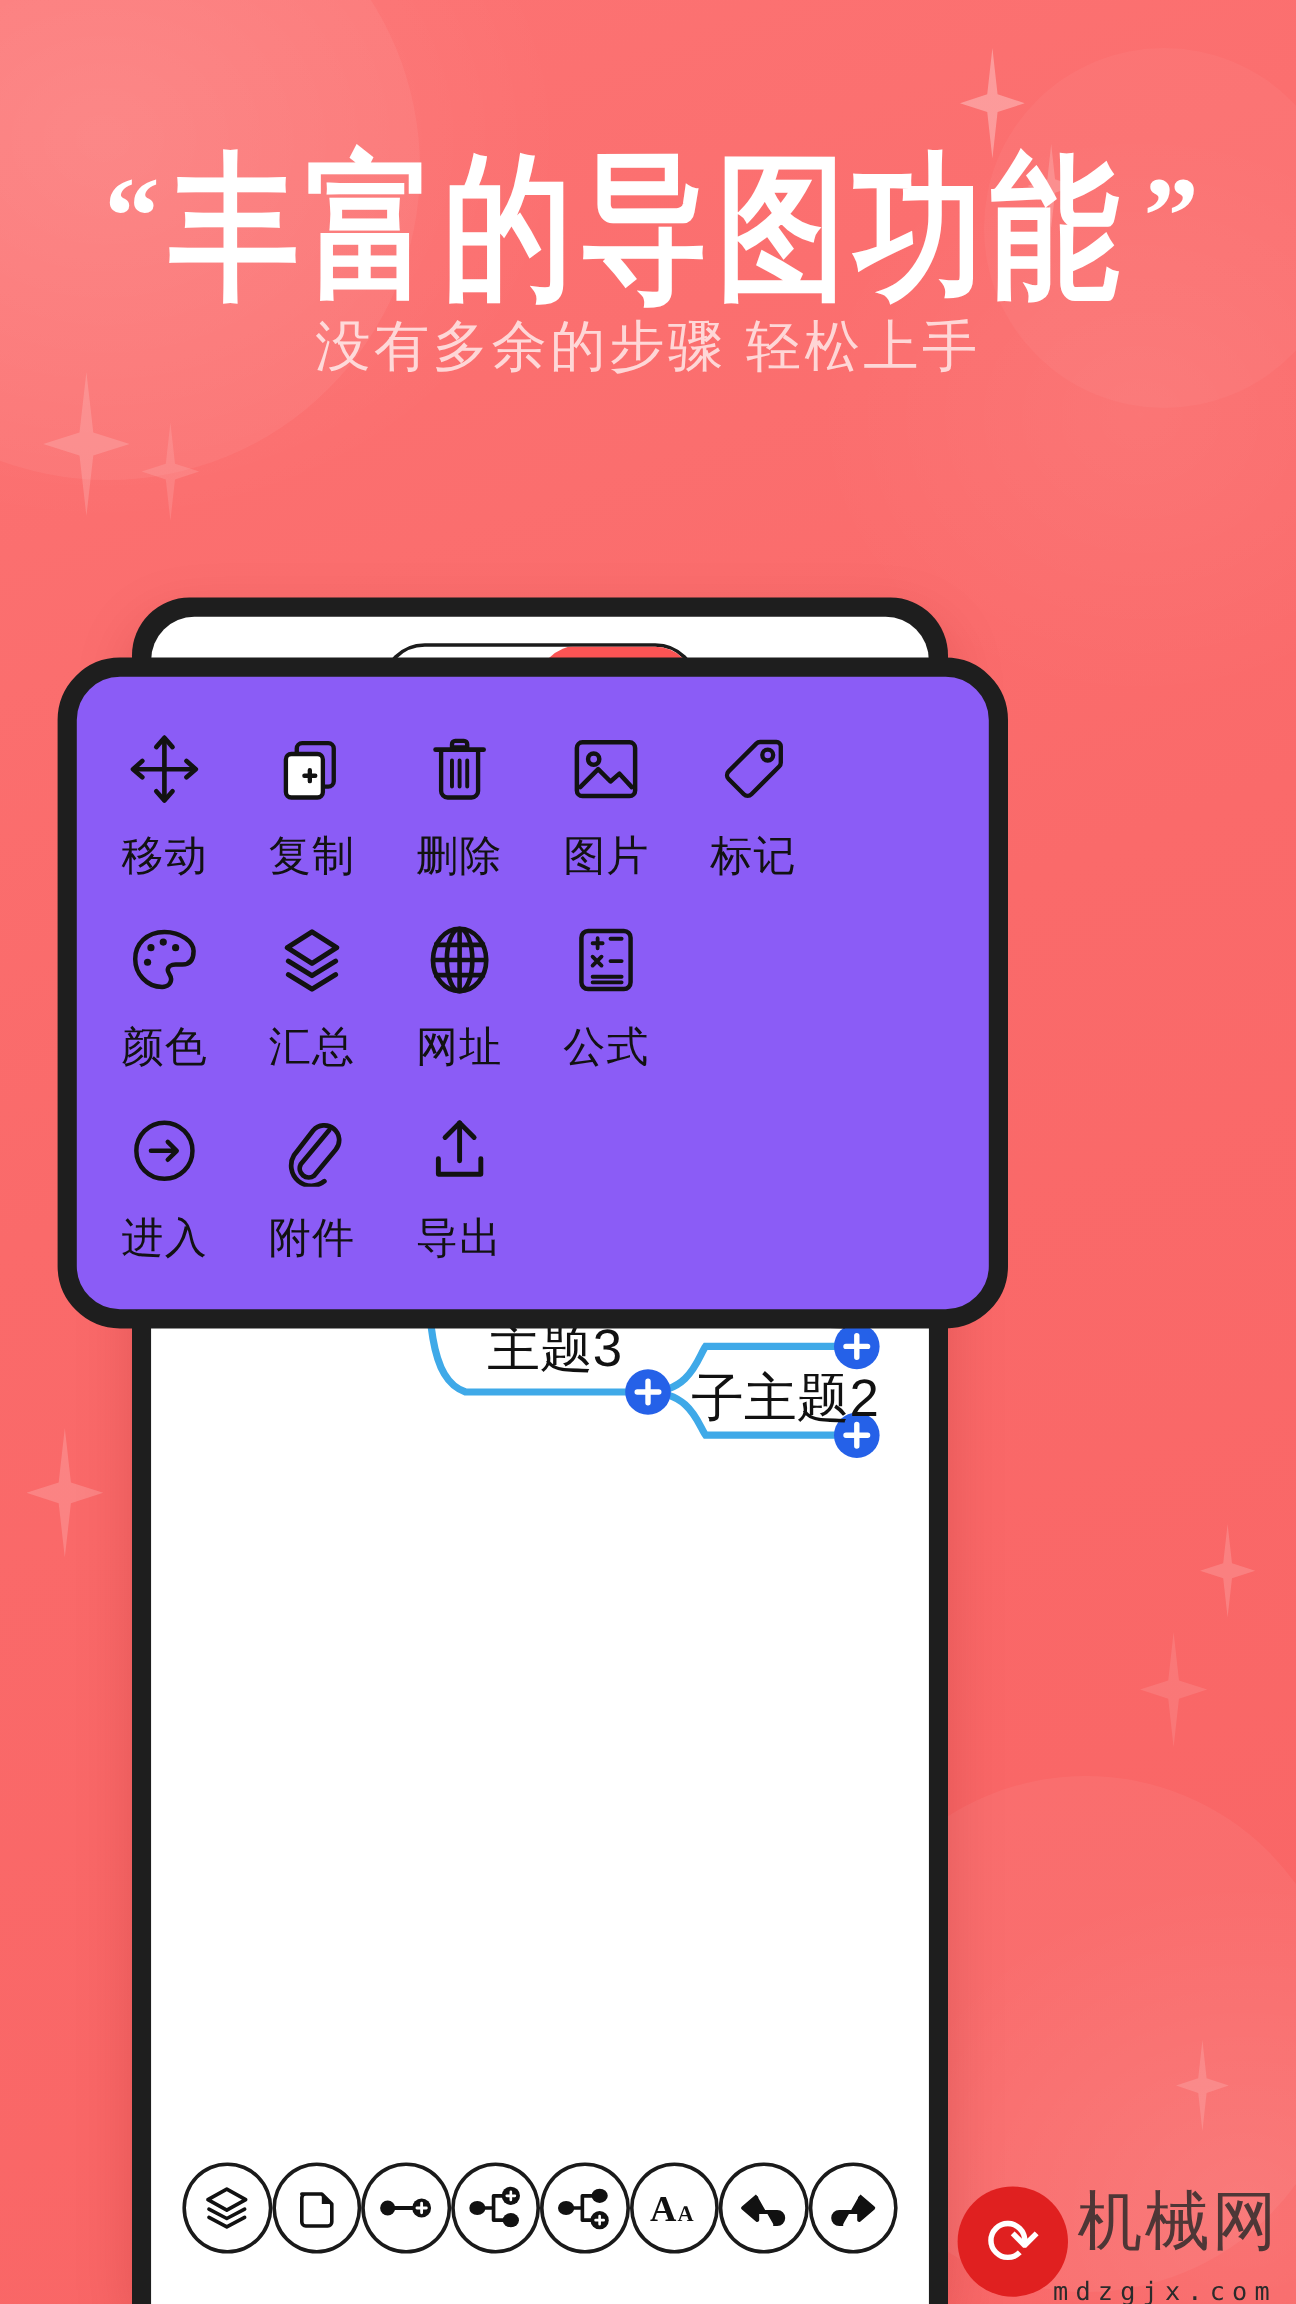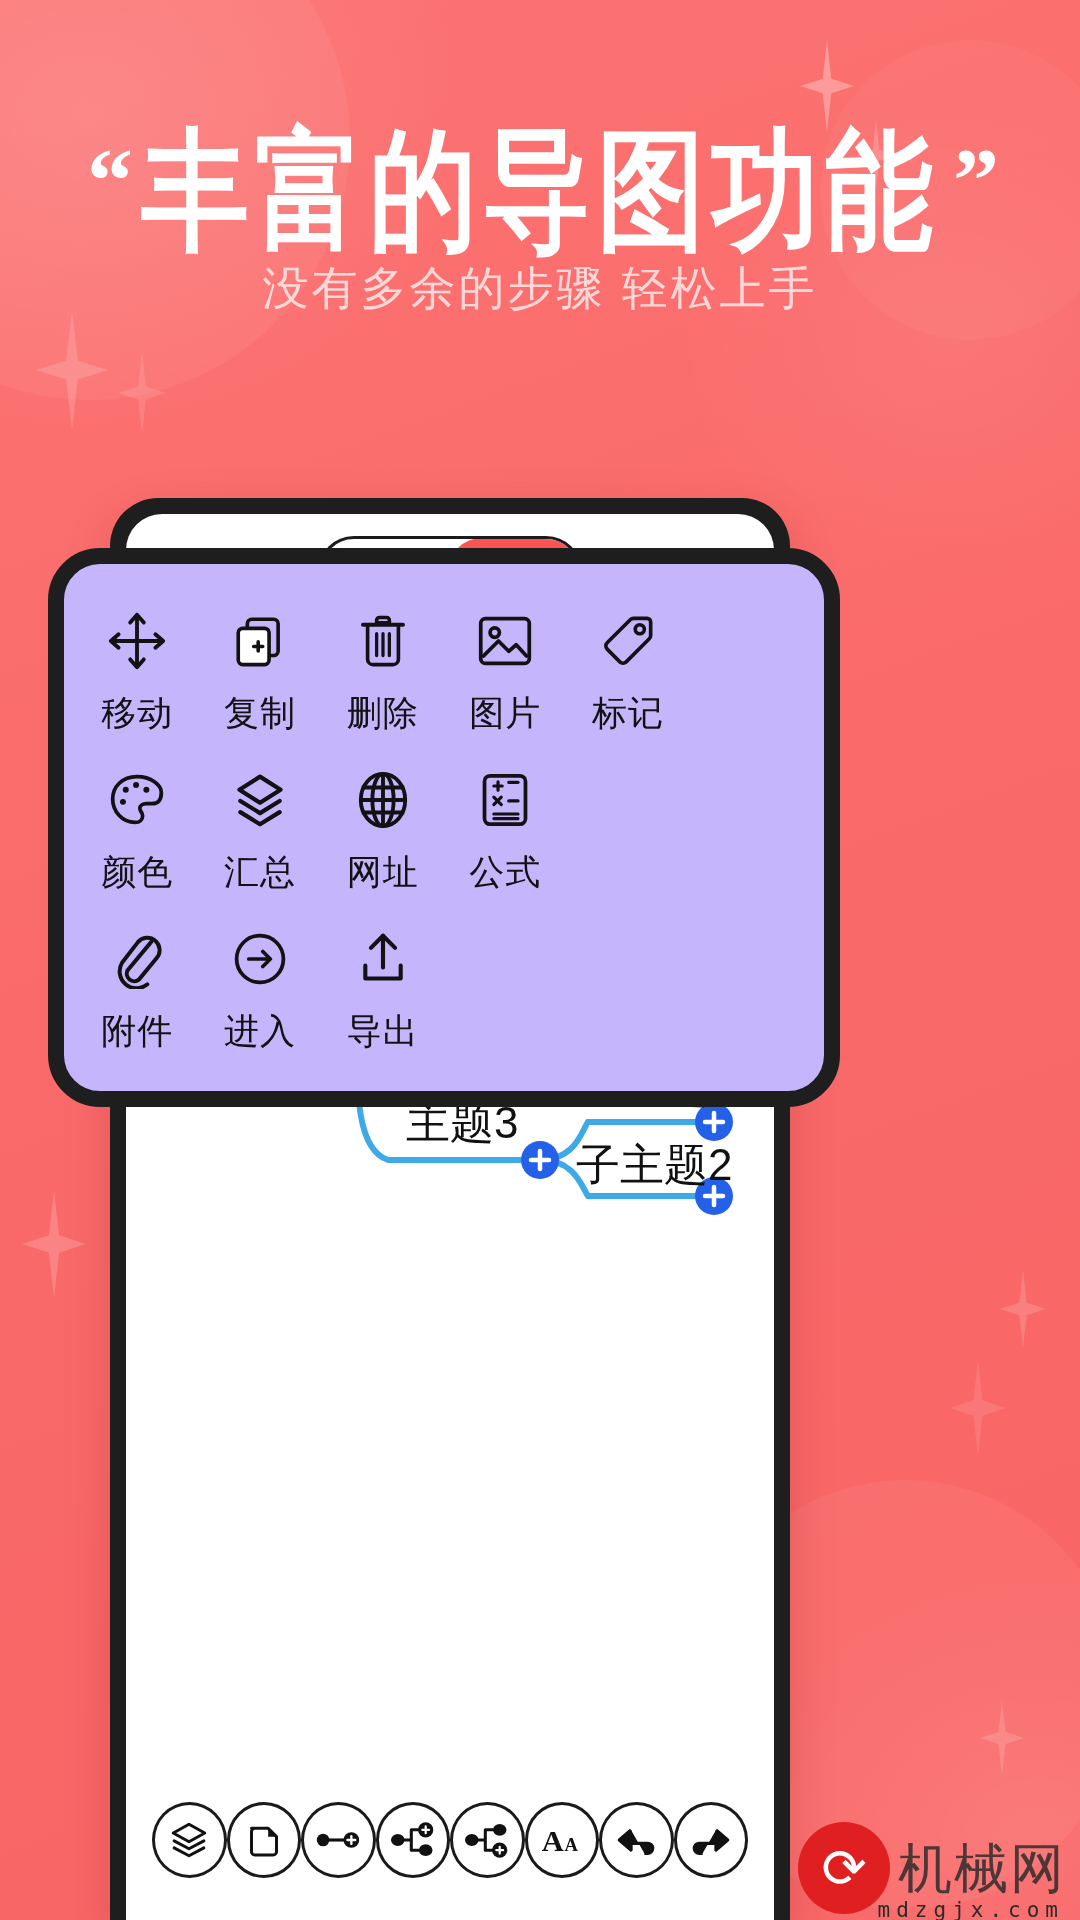--- a/index.html
+++ b/index.html
@@ -110,21 +110,21 @@
     background: #FB5454; color:#fff; border-radius: 48px; margin: -1px;
     padding: 0 32px; height: calc(100% + 2px);
   }
   .nav-right { margin-left:auto; display:flex; align-items:center; gap: 26px; }
   .export-link { color: #FB4A4A; font-size: 33px; }
   .search-ic { color: #9a9a9a; display:flex; }
 
   
   .fn-panel {
     position: absolute; left: 48px; top: 548px;
-    width: 792px; background: #c4b5fd;
+    width: 792px; background: #8b5cf6;
     border: 16px solid #1E1E1E;
     border-radius: 52px;
     padding: 24px 12px 26px 12px;
     z-index: 20;
   }
   .fn-row { display: flex; }
   .fn-cell {
     width: 16.666%;
     display: flex; flex-direction: column; align-items: center;
     padding: 16px 0 10px 0;
@@ -163,21 +163,21 @@
   }
   .wm-logo {
     width: 92px; height: 92px; border-radius: 50%;
     background: #E02020; position: relative;
     display:flex; align-items:center; justify-content:center;
     color:#fff; font-size: 54px; font-family:"Liberation Serif", serif;
   }
   .wm-text {
     font-size: 54px; color: rgba(40,40,40,0.82); letter-spacing: 2px;
     font-family:"DejaVu Sans", sans-serif; line-height: 1;
-    margin-bottom: 18px;
+    margin-bottom: 36px;
   }
   .wm-url {
     position: absolute; right: 16px; bottom: -2px;
     font-size: 21px; color: #2b2b2b; letter-spacing: 6px;
     font-family:"DejaVu Sans Mono", monospace;
   }
 </style>
 </head>
 <body>
 
@@ -459,35 +459,35 @@
           <path d="M17 46 H43 M17 51 H43" stroke="#121212" stroke-width="3.4" stroke-linecap="round"></path>
         </svg>
       </div>
       <div class="fn-label">公式</div>
     </div>
   </div>
 
   <div class="fn-row">
     <div class="fn-cell">
       <div class="fn-icon">
-        <svg width="52" height="60" viewBox="0 0 54 64" fill="none">
-          <path d="M42 14 L17 44 a8 8 0 0 0 12 10 L48 31 a13 13 0 0 0 -20 -17 L11 36 a18 18 0 0 0 27 23" stroke="#121212" stroke-width="4.2" fill="none" stroke-linecap="round" stroke-linejoin="round"></path>
-        </svg>
-      </div>
-      <div class="fn-label">附件</div>
-    </div>
-
-    <div class="fn-cell">
-      <div class="fn-icon">
         <svg width="58" height="58" viewBox="0 0 62 62" fill="none">
           <circle cx="31" cy="31" r="25" stroke="#121212" stroke-width="4"></circle>
           <path d="M19 31 H41 M34 23 L42 31 L34 39" stroke="#121212" stroke-width="4" stroke-linecap="round" stroke-linejoin="round"></path>
         </svg>
       </div>
       <div class="fn-label">进入</div>
+    </div>
+
+    <div class="fn-cell">
+      <div class="fn-icon">
+        <svg width="52" height="60" viewBox="0 0 54 64" fill="none">
+          <path d="M42 14 L17 44 a8 8 0 0 0 12 10 L48 31 a13 13 0 0 0 -20 -17 L11 36 a18 18 0 0 0 27 23" stroke="#121212" stroke-width="4.2" fill="none" stroke-linecap="round" stroke-linejoin="round"></path>
+        </svg>
+      </div>
+      <div class="fn-label">附件</div>
     </div>
 
     <div class="fn-cell">
       <div class="fn-icon">
         <svg width="54" height="58" viewBox="0 0 58 62" fill="none">
           <path d="M29 6 V40" stroke="#121212" stroke-width="4.4" stroke-linecap="round"></path>
           <path d="M16 19 L29 6 L42 19" stroke="#121212" stroke-width="4.4" stroke-linecap="round" stroke-linejoin="round"></path>
           <path d="M10 38 V52 H48 V38" stroke="#121212" stroke-width="4.4" stroke-linecap="round" stroke-linejoin="round"></path>
         </svg>
       </div>

